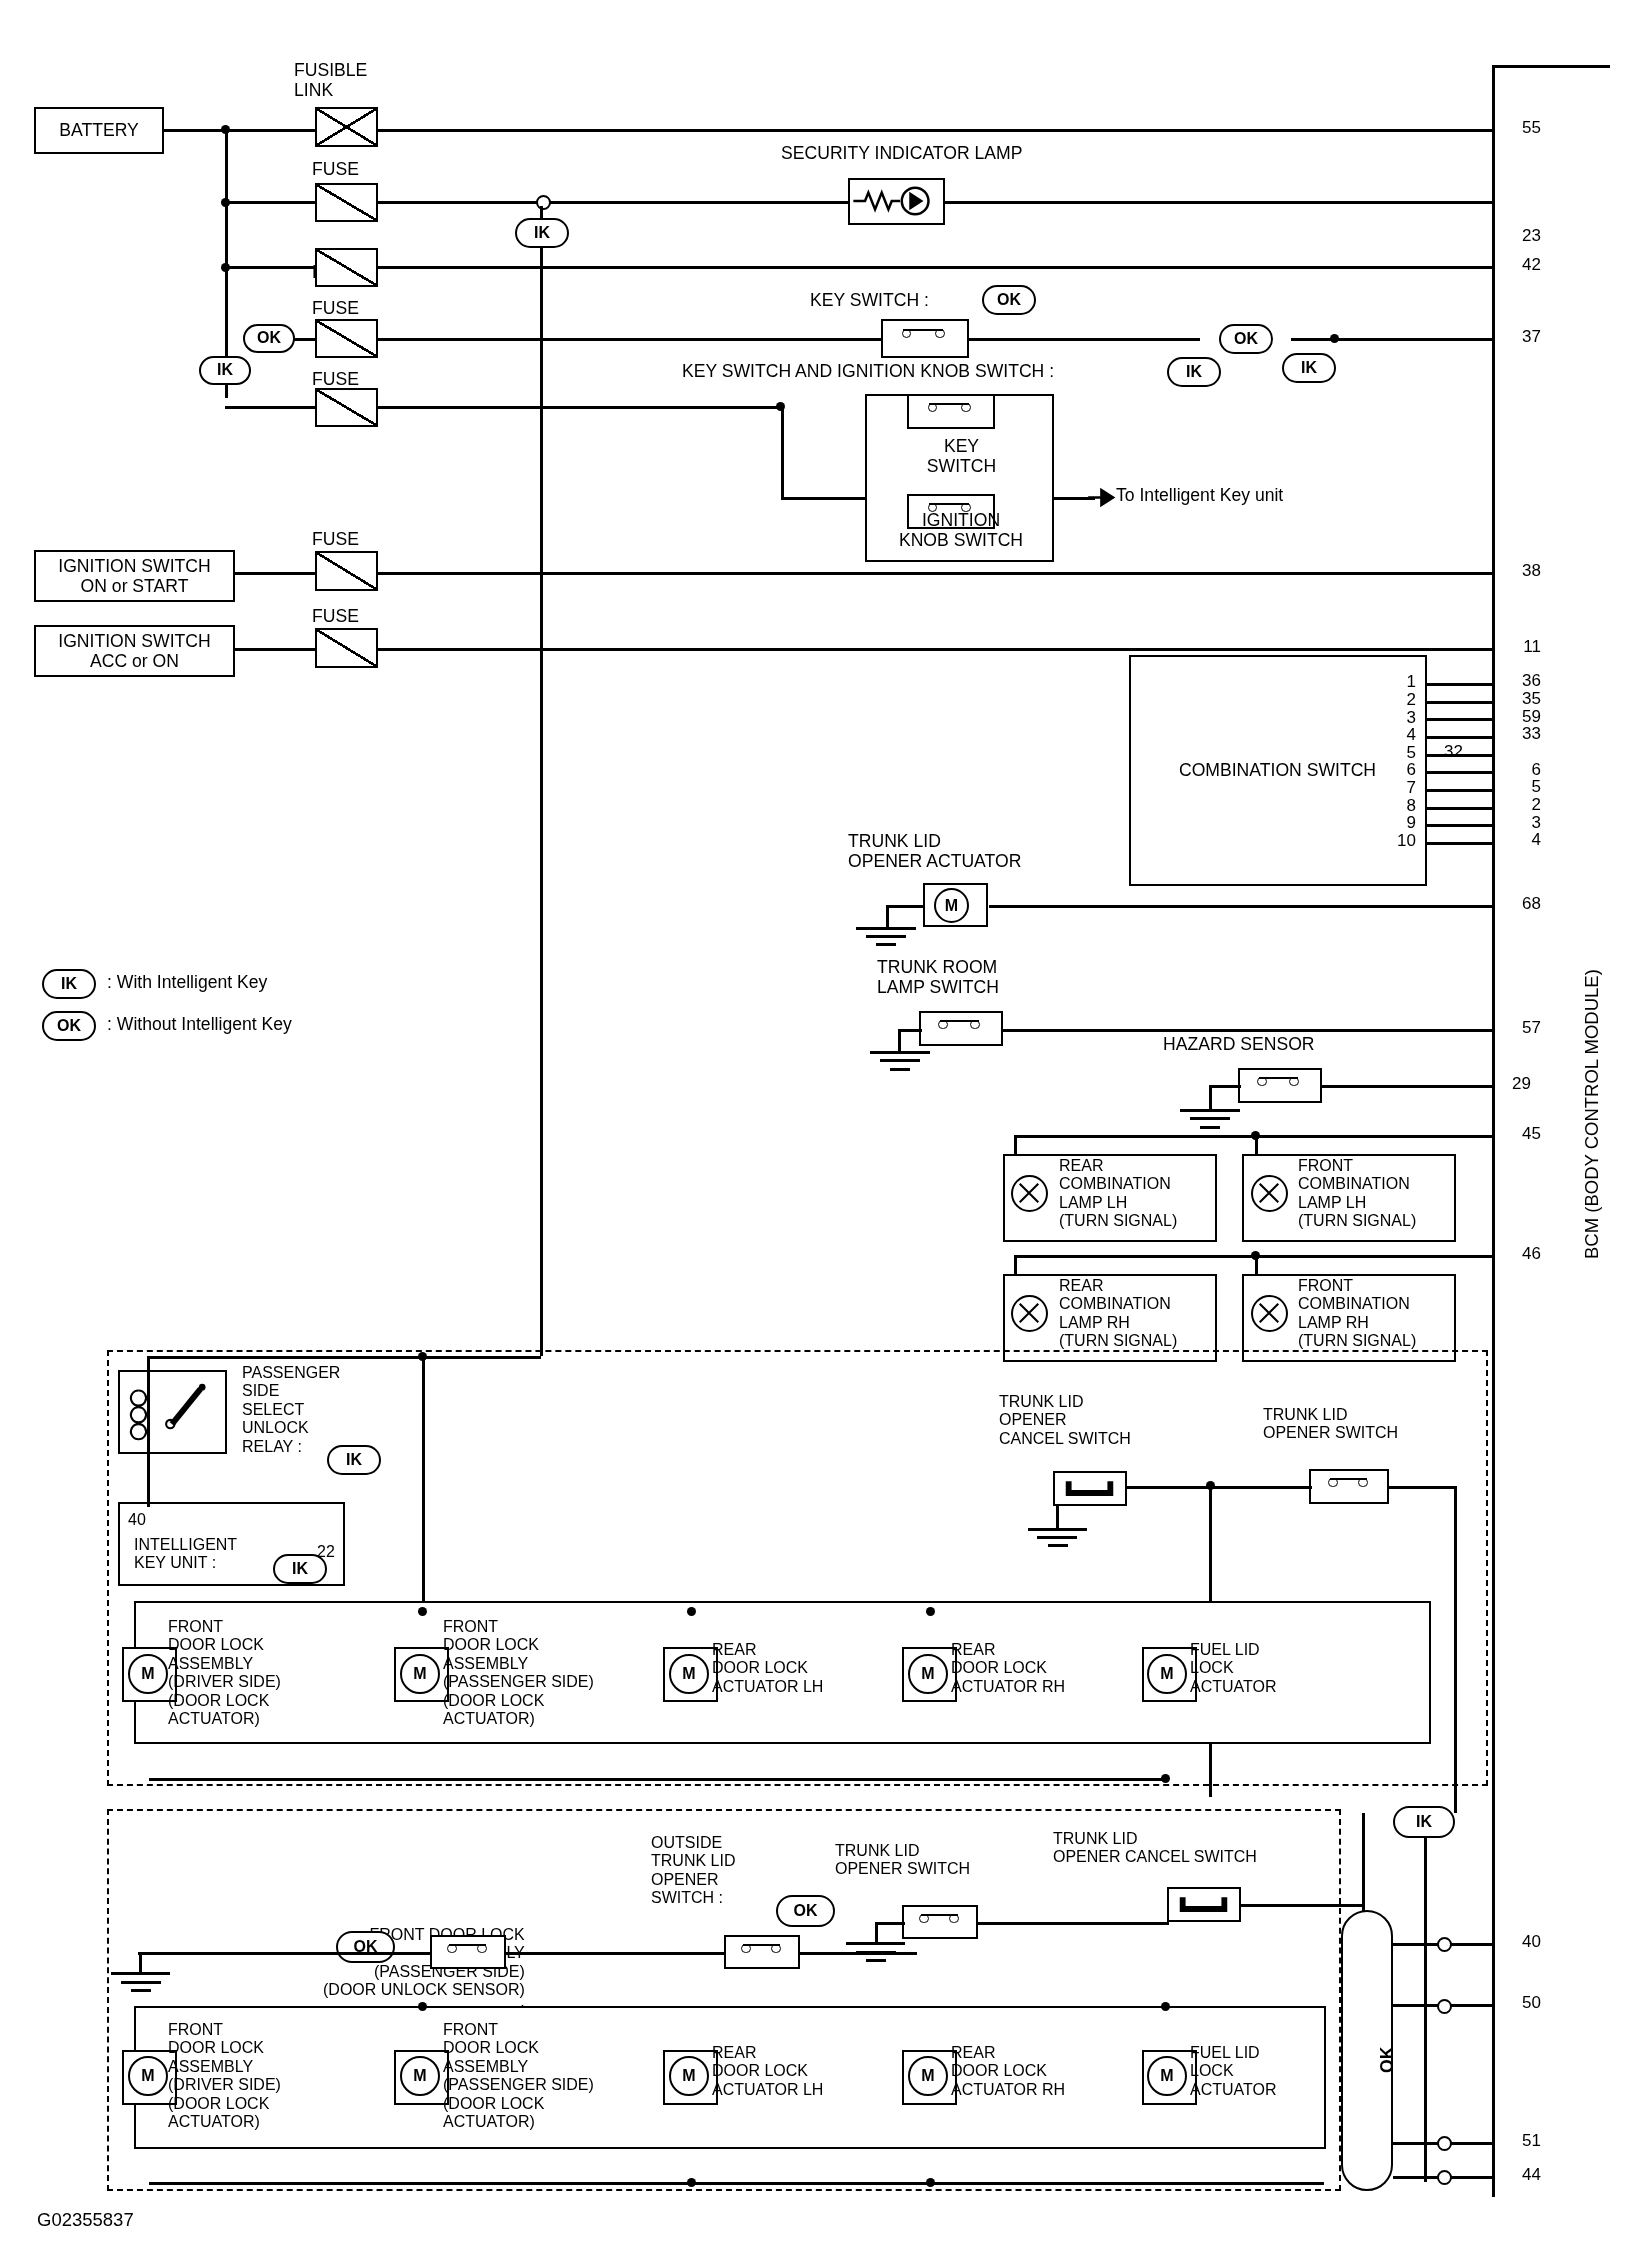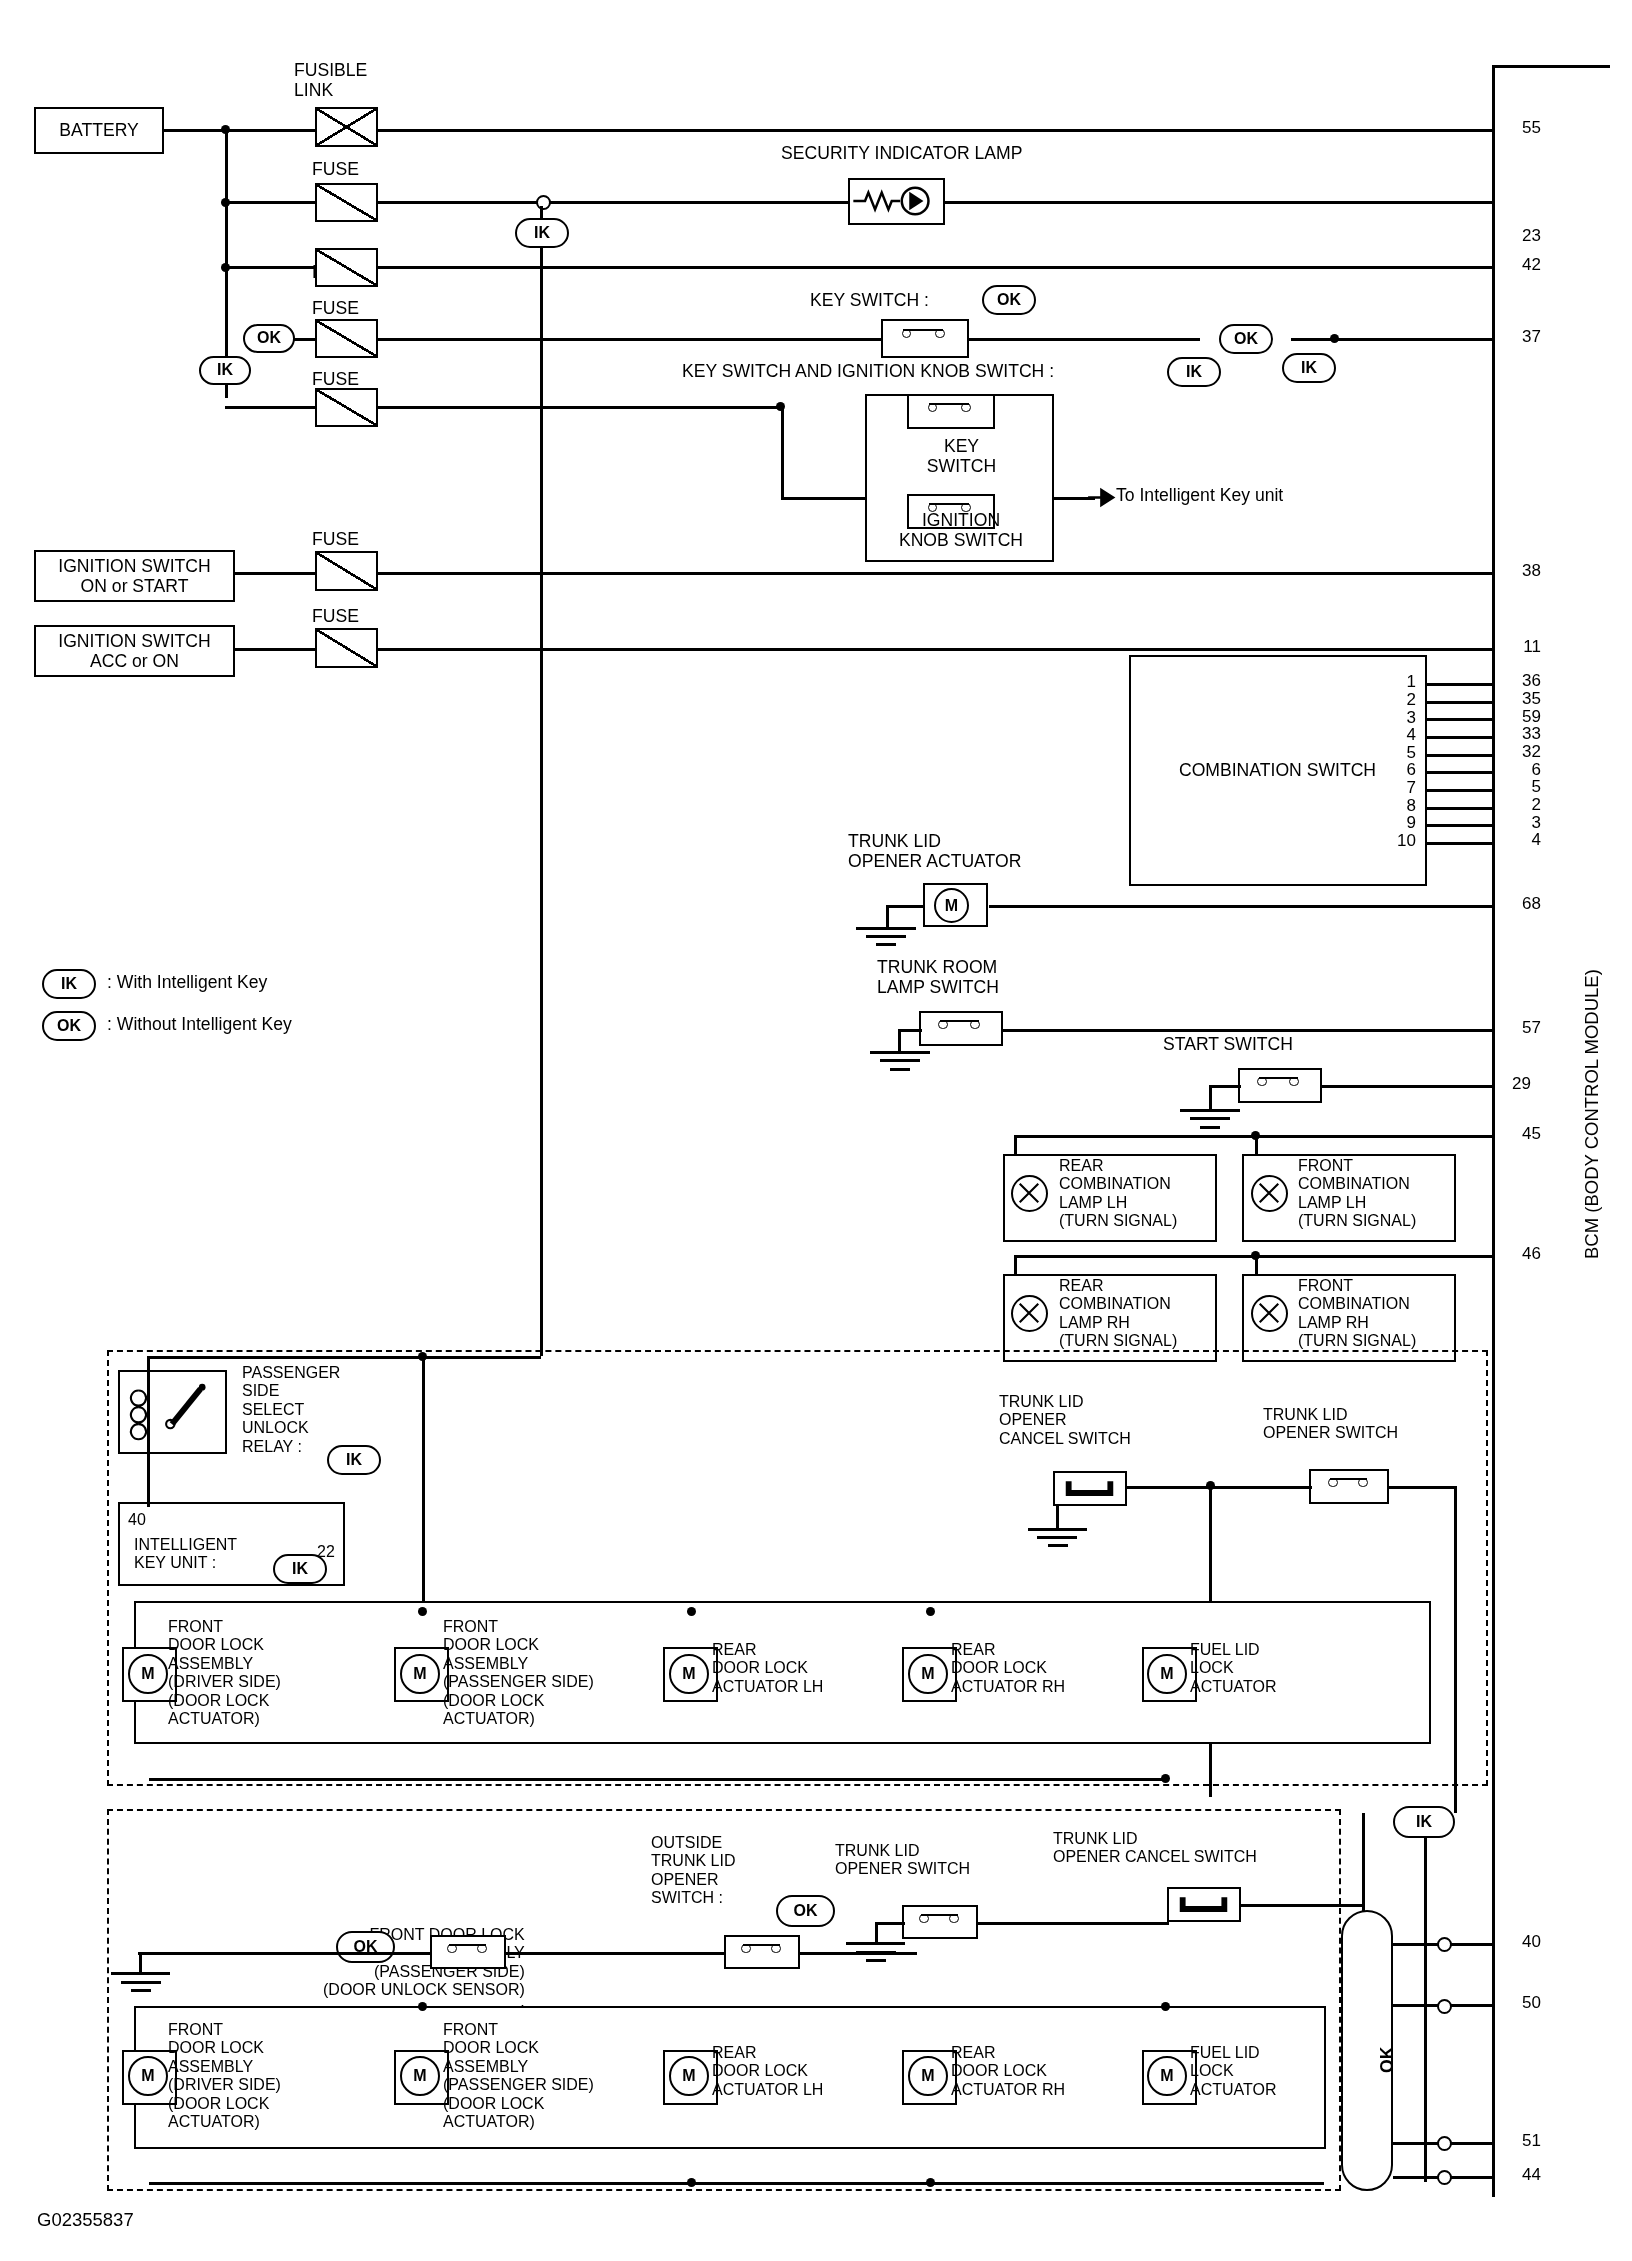--- a/index.html
+++ b/index.html
@@ -199,21 +199,21 @@
     <div class="swdot" style="left:49px;top:6.7px;"></div>
     <div class="hl" style="left:18.5px;top:6.7px;width:39px;"></div>
   </div>
   <div class="hl" style="left:1003px;top:1029px;width:489px;"></div>
   <div class="vl" style="left:898px;top:1029px;height:23.5px;"></div>
   <div class="hl" style="left:898px;top:1029px;width:23.5px;"></div>
   <div class="gnd1" style="left:870px;top:1051px;width:60px;"></div>
   <div class="gnd1" style="left:880px;top:1059px;width:40px;"></div>
   <div class="gnd1" style="left:890px;top:1068px;width:20px;"></div>
 
-  <div class="lbl" style="left:1163px;top:1034px;">START SWITCH</div>
+  <div class="lbl" style="left:1163px;top:1034px;">HAZARD SENSOR</div>
   <div class="sw" style="left:1238px;top:1068px;width:84px;height:35px;">
     <div class="swdot" style="left:17px;top:6.7px;"></div>
     <div class="swdot" style="left:49px;top:6.7px;"></div>
     <div class="hl" style="left:18.5px;top:6.7px;width:39px;"></div>
   </div>
   <div class="hl" style="left:1322px;top:1085px;width:170px;"></div>
   <div class="vl" style="left:1209px;top:1085px;height:25px;"></div>
   <div class="hl" style="left:1209px;top:1085px;width:32px;"></div>
   <div class="gnd1" style="left:1180px;top:1109px;width:60px;"></div>
   <div class="gnd1" style="left:1190px;top:1117px;width:40px;"></div>
@@ -500,21 +500,21 @@
       <div class="pinnum" style="left: 1502px; top: 118px; width: 39px;">55</div>
       <div class="pinnum" style="left: 1502px; top: 190px; width: 39px; margin-top: 36px;">23</div>
       <div class="pinnum" style="left: 1502px; top: 255px; width: 39px;">42</div>
       <div class="pinnum" style="left: 1502px; top: 327px; width: 39px;">37</div>
       <div class="pinnum" style="left: 1502px; top: 561px; width: 39px;">38</div>
       <div class="pinnum" style="left: 1502px; top: 637px; width: 39px;">11</div>
       <div class="pinnum" style="left: 1502px; top: 671px; width: 39px;">36</div>
       <div class="pinnum" style="left: 1502px; top: 689px; width: 39px;">35</div>
       <div class="pinnum" style="left: 1502px; top: 707px; width: 39px;">59</div>
       <div class="pinnum" style="left: 1502px; top: 724px; width: 39px;">33</div>
-      <div class="pinnum" style="left: 1502px; top: 742px; width: 39px; text-align: right;">32</div>
+      <div class="pinnum" style="left: 1424px; top: 742px; width: 39px; text-align: right;">32</div>
       <div class="pinnum" style="left: 1502px; top: 760px; width: 39px;">6</div>
       <div class="pinnum" style="left: 1502px; top: 777px; width: 39px;">5</div>
       <div class="pinnum" style="left: 1502px; top: 795px; width: 39px;">2</div>
       <div class="pinnum" style="left: 1502px; top: 813px; width: 39px;">3</div>
       <div class="pinnum" style="left: 1502px; top: 830px; width: 39px;">4</div>
       <div class="pinnum" style="left: 1502px; top: 894px; width: 39px;">68</div>
       <div class="pinnum" style="left: 1502px; top: 1018px; width: 39px;">57</div>
       <div class="pinnum" style="left: 1502px; top: 1074px; width: 39px; text-align: center;">29</div>
       <div class="pinnum" style="left: 1502px; top: 1124px; width: 39px;">45</div>
       <div class="pinnum" style="left: 1502px; top: 1244px; width: 39px;">46</div>

